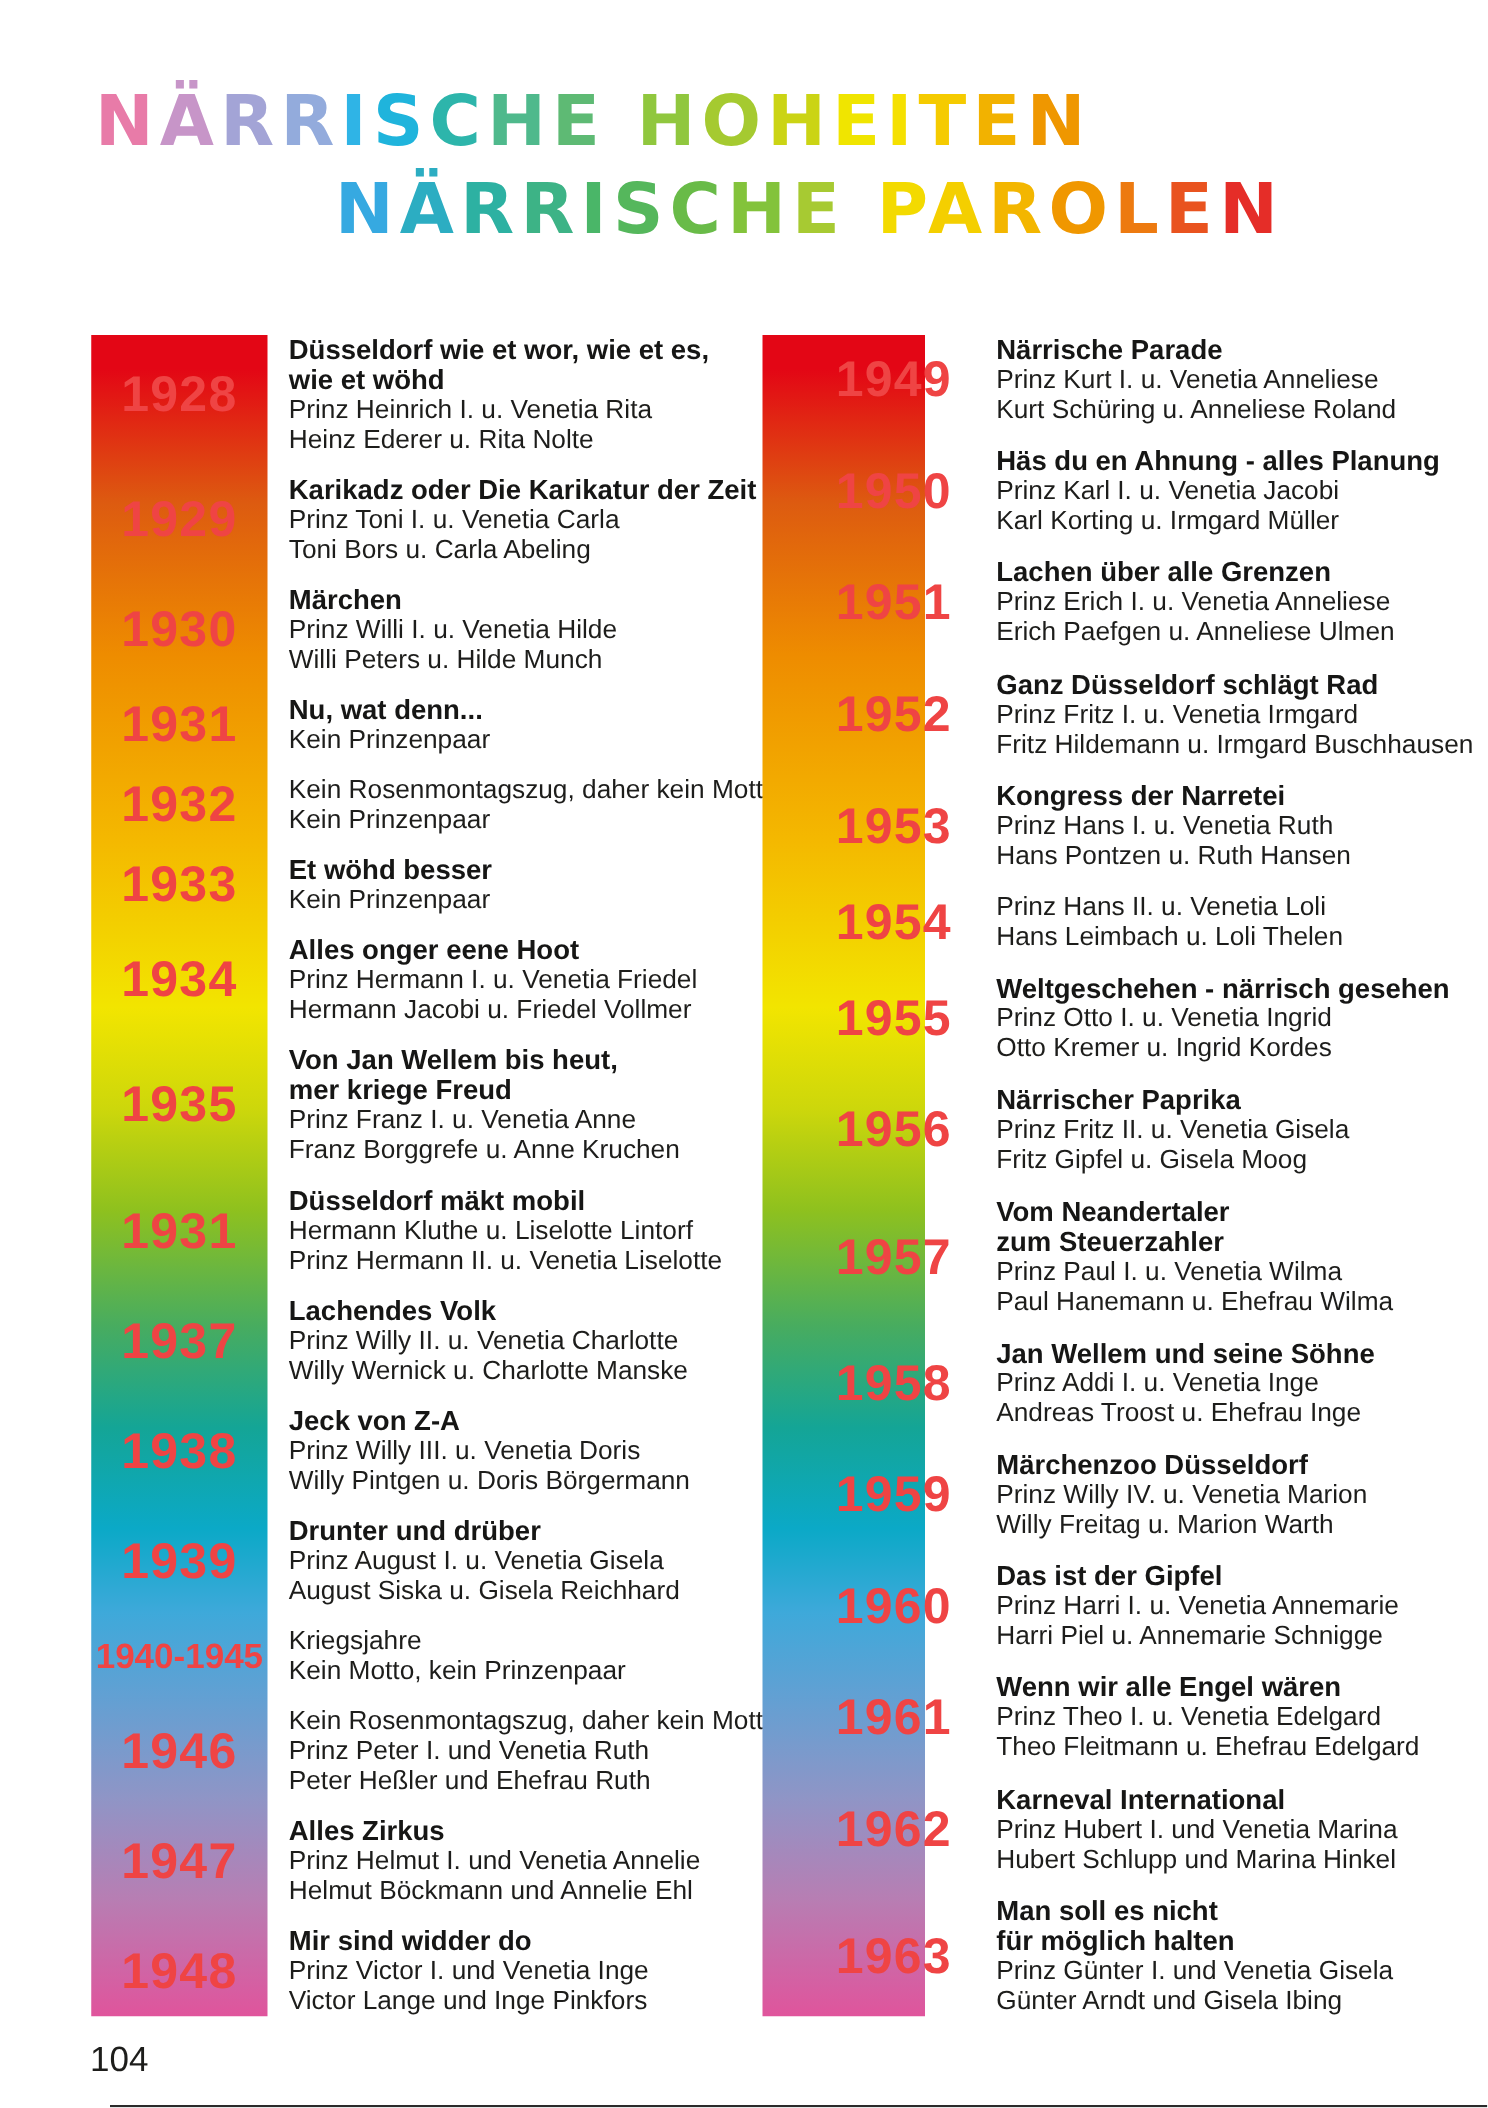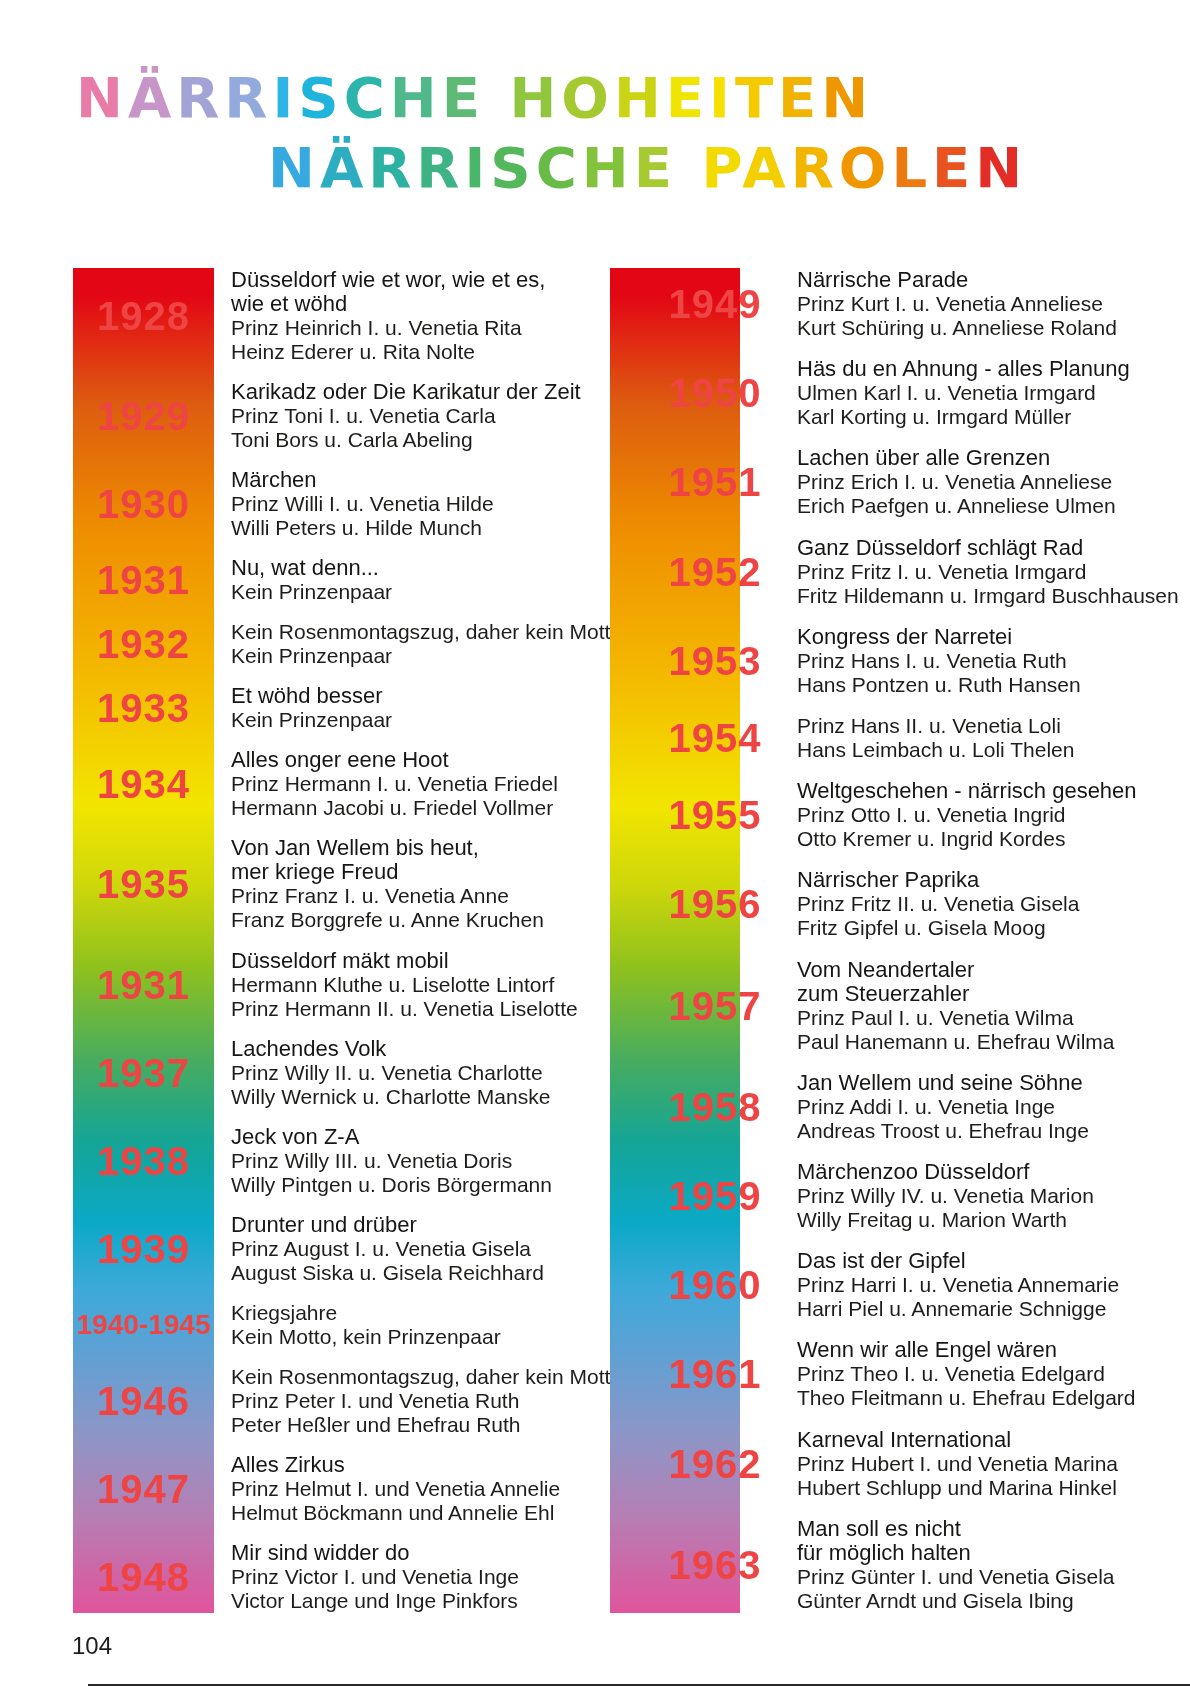--- a/index.html
+++ b/index.html
@@ -54,37 +54,37 @@
     font-size: 40px;
     letter-spacing: 1px;
     line-height: 1;
   }
   .column-left  .year { width: 141px; }
   .column-right .year { width: 130px; padding-left: 40px; }
   .year.small { font-size: 28px; letter-spacing: 0; }
 
   .text { padding-left: 17px; white-space: nowrap; }
   .motto {
-    font-weight: normal;
+    font-weight: bold;
     font-size: 22px;
     line-height: 24px;
     color: #161615;
   }
   .line {
     font-size: 21px;
     line-height: 24px;
     color: #1d1d1b;
   }
 
   
   .page-number {
     position: absolute;
     left: 72px;
     top: 1632px;
-    font-size: 24px;
+    font-size: 28px;
     color: #1d1d1b;
   }
   .bottom-rule {
     position: absolute;
     left: 88px;
     right: 0;
     bottom: 0;
     height: 2px;
     background: #2a2a2a;
   }
@@ -237,21 +237,21 @@
           <div class="text">
             <div class="motto">Närrische Parade</div>
             <div class="line">Prinz Kurt I. u. Venetia Anneliese</div>
             <div class="line">Kurt Schüring u. Anneliese Roland</div>
           </div>
         </div>
         <div class="entry">
           <div class="year">1950</div>
           <div class="text">
             <div class="motto">Häs du en Ahnung - alles Planung</div>
-            <div class="line">Ulmen Karl I. u. Venetia Irmgard</div>
+            <div class="line">Prinz Karl I. u. Venetia Jacobi</div>
             <div class="line">Karl Korting u. Irmgard Müller</div>
           </div>
         </div>
         <div class="entry">
           <div class="year">1951</div>
           <div class="text">
             <div class="motto">Lachen über alle Grenzen</div>
             <div class="line">Prinz Erich I. u. Venetia Anneliese</div>
             <div class="line">Erich Paefgen u. Anneliese Ulmen</div>
           </div>

